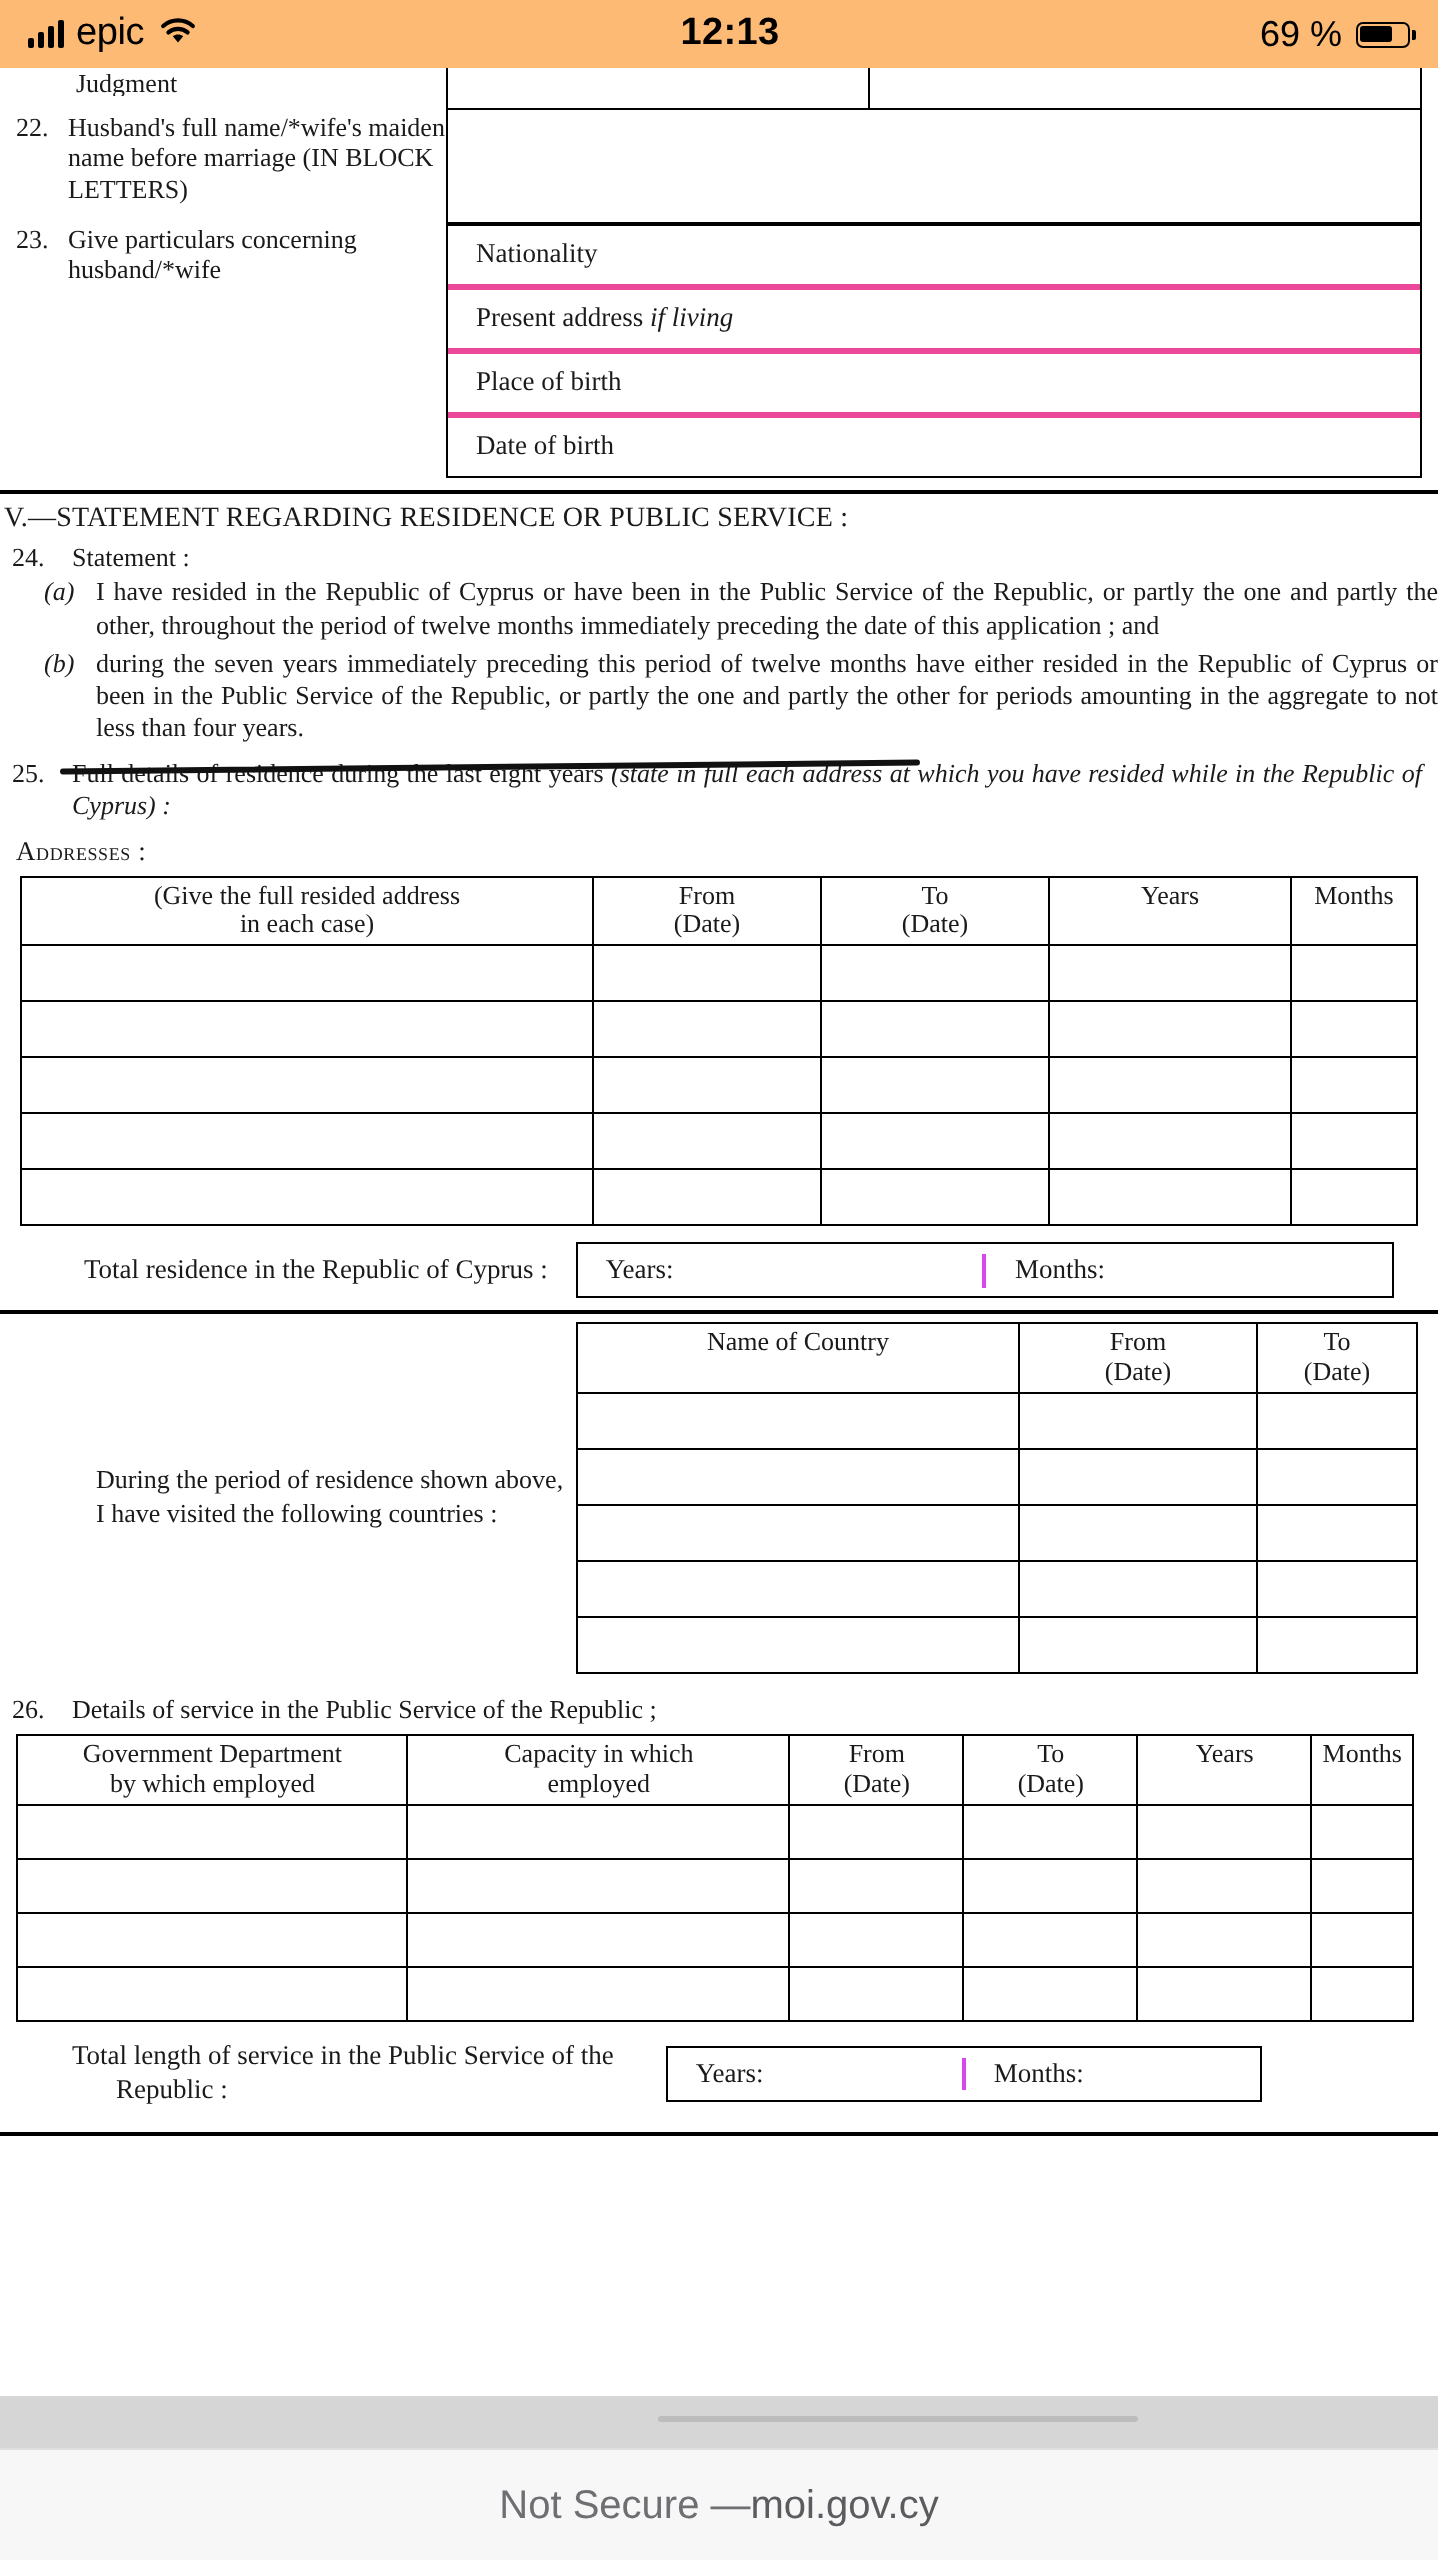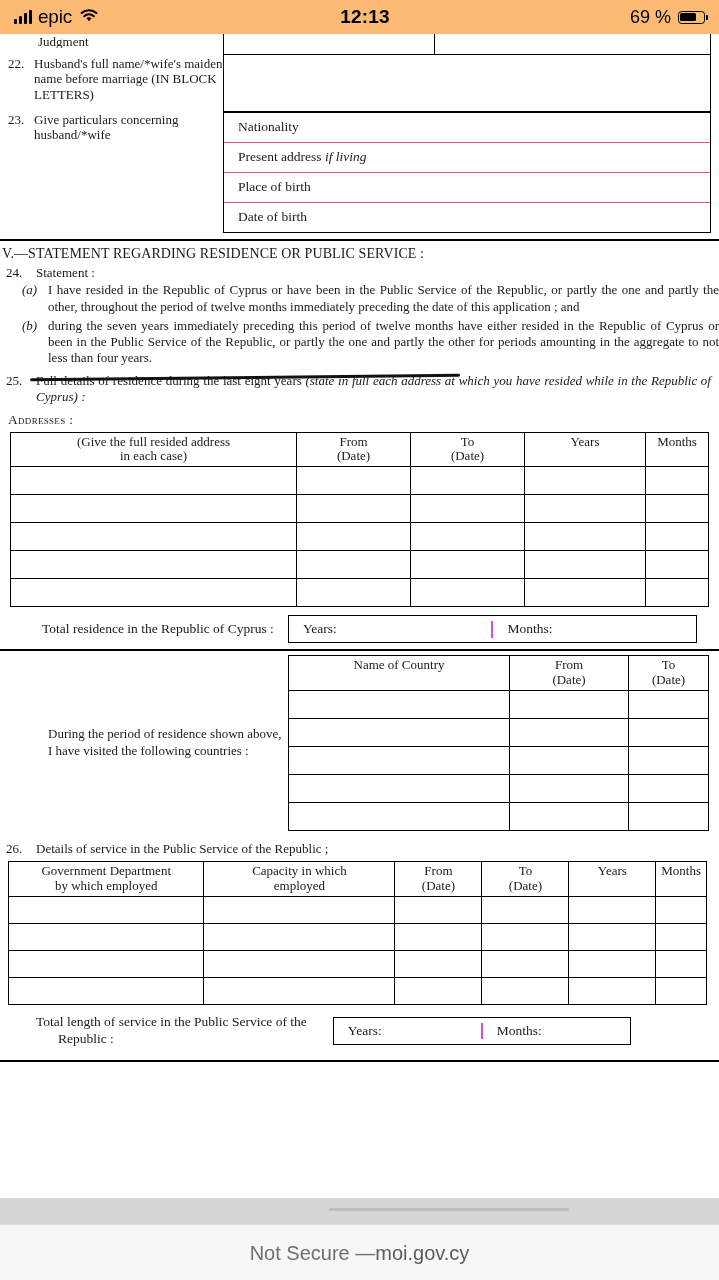--- a/index.html
+++ b/index.html
@@ -124,21 +124,21 @@
     display: grid;
     grid-template-columns: 26px 1fr;
     font-size: 13px;
     line-height: 1.18;
   }
   .q-num .n { text-align: left; }
 
   .nat-box { border: 1px solid #000; margin-left: 0; }
   .nat-box .r {
     height: 29px;
-    border-bottom: 1px solid #ec4899;
+    border-bottom: 3px solid #ec4899;
     display: flex;
     align-items: center;
     padding-left: 14px;
     font-size: 13.5px;
   }
   .nat-box .r:last-child { border-bottom: none; }
 
   
   .sec-head {
     font-size: 14px;

